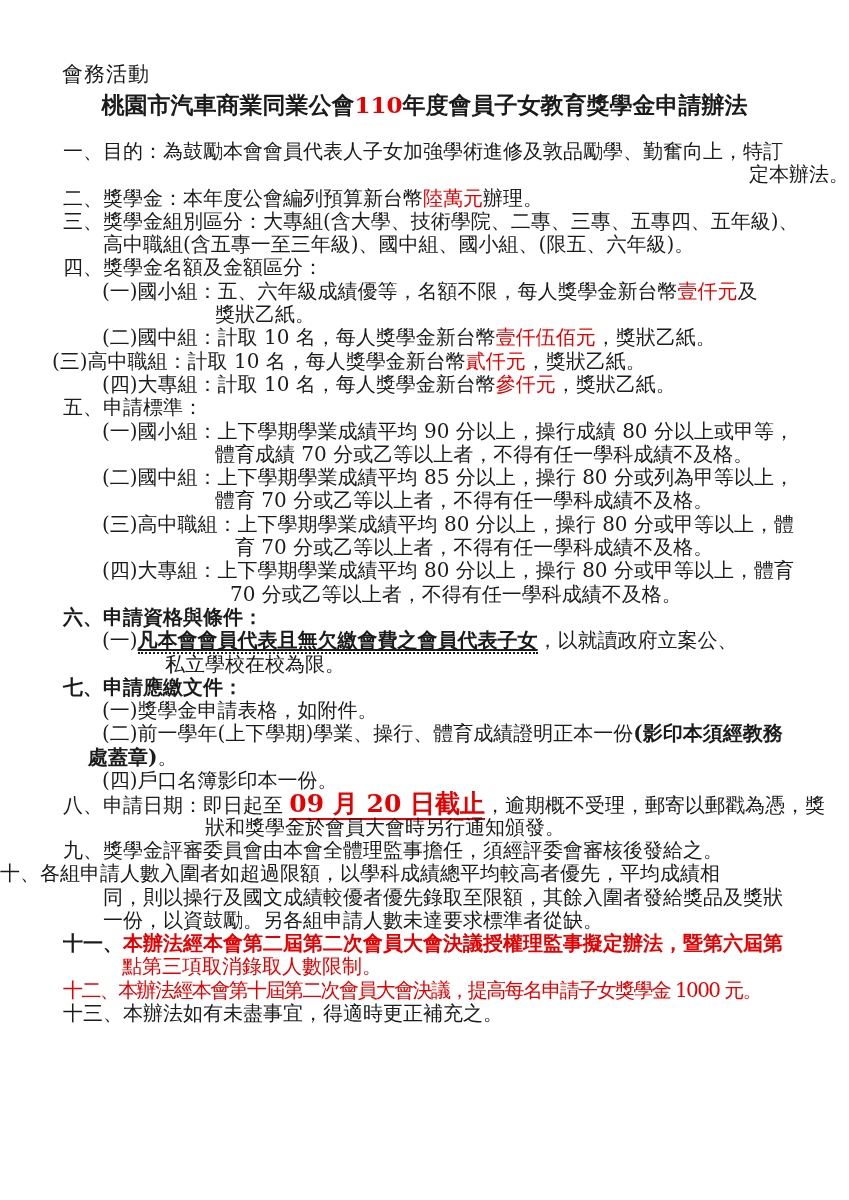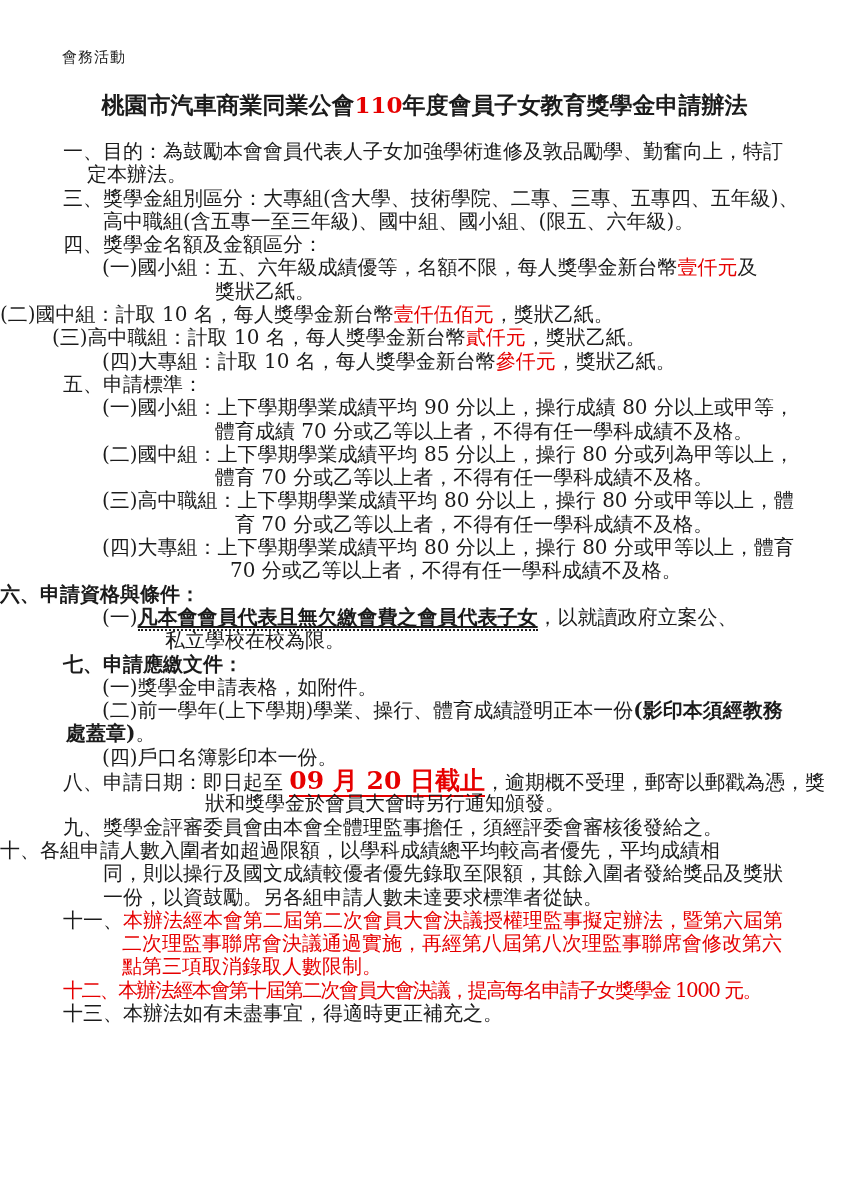--- a/index.html
+++ b/index.html
@@ -14,22 +14,22 @@
     width:849px;
     height:1200px;
     background:var(--paper);
     color:var(--ink);
     font-family:"DejaVu Serif","Liberation Serif",serif;
     overflow:hidden;
   }
   .header-label{
     position:absolute;
     left:62px;
-    top:48px;
-    font-size:15px;
+    top:60px;
+    font-size:21px;
     letter-spacing:1px;
   }
   .doc-title{
     position:absolute;
     top:90px;
     left:0;
     width:100%;
     margin:0;
     text-align:center;
     font-size:23px;
@@ -70,51 +70,51 @@
 </head>
 <body>
 
 <div class="page">
   <div class="header-label">會務活動</div>
 
   <h1 class="doc-title"><span>桃園市汽車商業同業公會</span><span class="red">110</span><span>年度會員子女教育獎學金申請辦法</span></h1>
 
   <div class="doc-body">
       <div class="line" style="padding-left: 63px;"><span>一、目的：為鼓勵本會會員代表人子女加強學術進修及敦品勵學、勤奮向上，特訂</span></div>
-      <div class="line" style="padding-left: 87px;"><span>定本辦法。</span></div>
+      <div class="line" style="padding-left: 118px; text-align: right;"><span>定本辦法。</span></div>
+      <div class="line" style="padding-left: 63px;"><span>二、獎學金：本年度公會編列預算新台幣</span><span class="red">陸萬元</span><span>辦理。</span></div>
       <div class="line" style="padding-left: 63px;"><span>三、獎學金組別區分：大專組(含大學、技術學院、二專、三專、五專四、五年級)、</span></div>
       <div class="line" style="padding-left: 103px;"><span>高中職組(含五專一至三年級)、國中組、國小組、(限五、六年級)。</span></div>
       <div class="line" style="padding-left: 63px;"><span>四、獎學金名額及金額區分：</span></div>
       <div class="line" style="padding-left: 102px;"><span>(一)國小組：五、六年級成績優等，名額不限，每人獎學金新台幣</span><span class="red">壹仟元</span><span>及</span></div>
       <div class="line" style="padding-left: 215px;"><span>獎狀乙紙。</span></div>
-      <div class="line" style=""><span>(二)國中組：計取 10 名，每人獎學金新台幣</span><span class="red">壹仟伍佰元</span><span>，獎狀乙紙。</span></div>
+      <div class="line" style="padding-left: 102px;"><span>(二)國中組：計取 10 名，每人獎學金新台幣</span><span class="red">壹仟伍佰元</span><span>，獎狀乙紙。</span></div>
       <div class="line" style="padding-left: 52px;"><span>(三)高中職組：計取 10 名，每人獎學金新台幣</span><span class="red">貳仟元</span><span>，獎狀乙紙。</span></div>
       <div class="line" style="padding-left: 102px;"><span>(四)大專組：計取 10 名，每人獎學金新台幣</span><span class="red">參仟元</span><span>，獎狀乙紙。</span></div>
       <div class="line" style="padding-left: 63px;"><span>五、申請標準：</span></div>
       <div class="line" style="padding-left: 102px;"><span>(一)國小組：上下學期學業成績平均 90 分以上，操行成績 80 分以上或甲等，</span></div>
       <div class="line" style="padding-left: 215px;"><span>體育成績 70 分或乙等以上者，不得有任一學科成績不及格。</span></div>
       <div class="line" style="padding-left: 102px;"><span>(二)國中組：上下學期學業成績平均 85 分以上，操行 80 分或列為甲等以上，</span></div>
       <div class="line" style="padding-left: 215px;"><span>體育 70 分或乙等以上者，不得有任一學科成績不及格。</span></div>
       <div class="line" style="padding-left: 102px;"><span>(三)高中職組：上下學期學業成績平均 80 分以上，操行 80 分或甲等以上，體</span></div>
       <div class="line" style="padding-left: 235px;"><span>育 70 分或乙等以上者，不得有任一學科成績不及格。</span></div>
       <div class="line" style="padding-left: 102px;"><span>(四)大專組：上下學期學業成績平均 80 分以上，操行 80 分或甲等以上，體育</span></div>
       <div class="line" style="padding-left: 230px;"><span>70 分或乙等以上者，不得有任一學科成績不及格。</span></div>
-      <div class="line" style=""><span class="bold">六、申請資格與條件：</span></div>
+      <div class="line" style="padding-left: 63px;"><span class="bold">六、申請資格與條件：</span></div>
       <div class="line" style="padding-left: 102px;"><span>(一)</span><span class="u-member">凡本會會員代表且無欠繳會費之會員代表子女</span><span>，以就讀政府立案公、</span></div>
       <div class="line" style="padding-left: 165px;"><span>私立學校在校為限。</span></div>
       <div class="line" style="padding-left: 63px;"><span class="bold">七、申請應繳文件：</span></div>
       <div class="line" style="padding-left: 102px;"><span>(一)獎學金申請表格，如附件。</span></div>
       <div class="line" style="padding-left: 102px;"><span>(二)前一學年(上下學期)學業、操行、體育成績證明正本一份</span><span class="bold">(影印本須經教務</span></div>
-      <div class="line" style="padding-left: 66px;"><span class="bold">處蓋章)</span><span>。</span></div>
+      <div class="line" style="padding-left: 88px;"><span class="bold">處蓋章)</span><span>。</span></div>
       <div class="line" style="padding-left: 102px;"><span>(四)戶口名簿影印本一份。</span></div>
       <div class="line" style="padding-left: 63px;"><span>八、申請日期：即日起至 </span><span class="u-date">09 月 20 日截止</span><span>，逾期概不受理，郵寄以郵戳為憑，獎</span></div>
       <div class="line" style="padding-left: 205px;"><span>狀和獎學金於會員大會時另行通知頒發。</span></div>
       <div class="line" style="padding-left: 63px;"><span>九、獎學金評審委員會由本會全體理監事擔任，須經評委會審核後發給之。</span></div>
       <div class="line" style=""><span>十、各組申請人數入圍者如超過限額，以學科成績總平均較高者優先，平均成績相</span></div>
       <div class="line" style="padding-left: 103px;"><span>同，則以操行及國文成績較優者優先錄取至限額，其餘入圍者發給獎品及獎狀</span></div>
       <div class="line" style="padding-left: 103px;"><span>一份，以資鼓勵。另各組申請人數未達要求標準者從缺。</span></div>
-      <div class="line" style="padding-left: 63px;"><span>十一、</span><span class="red">本辦法經本會第二屆第二次會員大會決議授權理監事擬定辦法，暨第六屆第</span></div>
-      <div class="line" style="padding-left: 122px;"><span class="red">二次理監事聯席會決議通過實施，再經第八屆第八次理監事聯席會修改第六</span></div>
+      <div class="line" style="padding-left: 63px; font-weight: bold;"><span>十一、</span><span class="red">本辦法經本會第二屆第二次會員大會決議授權理監事擬定辦法，暨第六屆第</span></div>
       <div class="line" style="padding-left: 122px;"><span class="red">點第三項取消錄取人數限制。</span></div>
       <div class="line condensed" style="padding-left: 63px;"><span class="red">十二、本辦法經本會第十屆第二次會員大會決議，提高每名申請子女獎學金 1000 元。</span></div>
       <div class="line" style="padding-left: 63px;"><span>十三、本辦法如有未盡事宜，得適時更正補充之。</span></div>
     </div>
 </div>
 
 </body></html>

